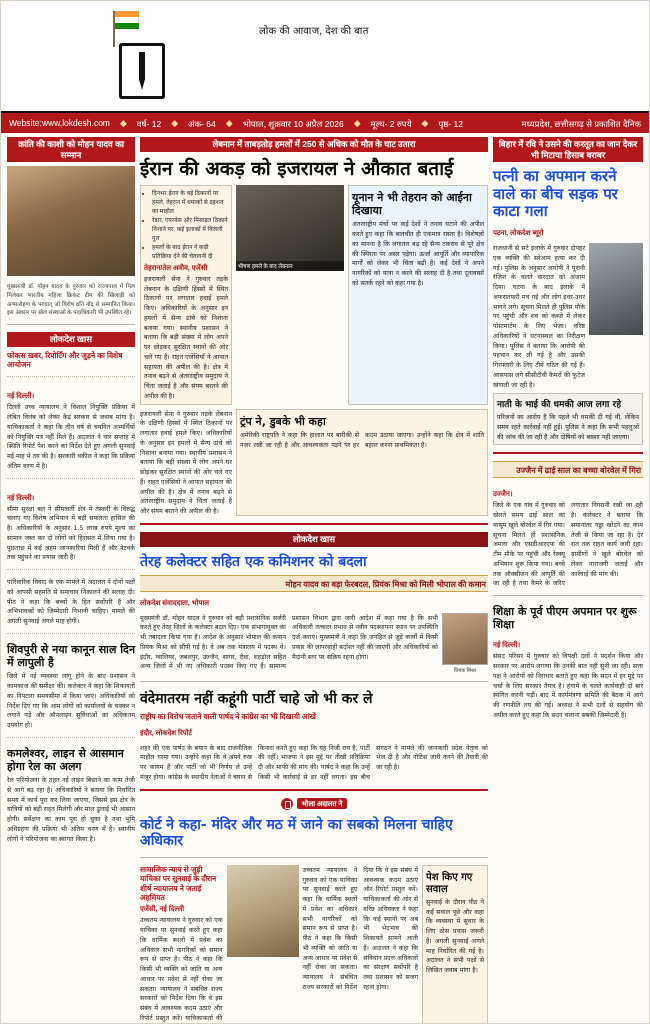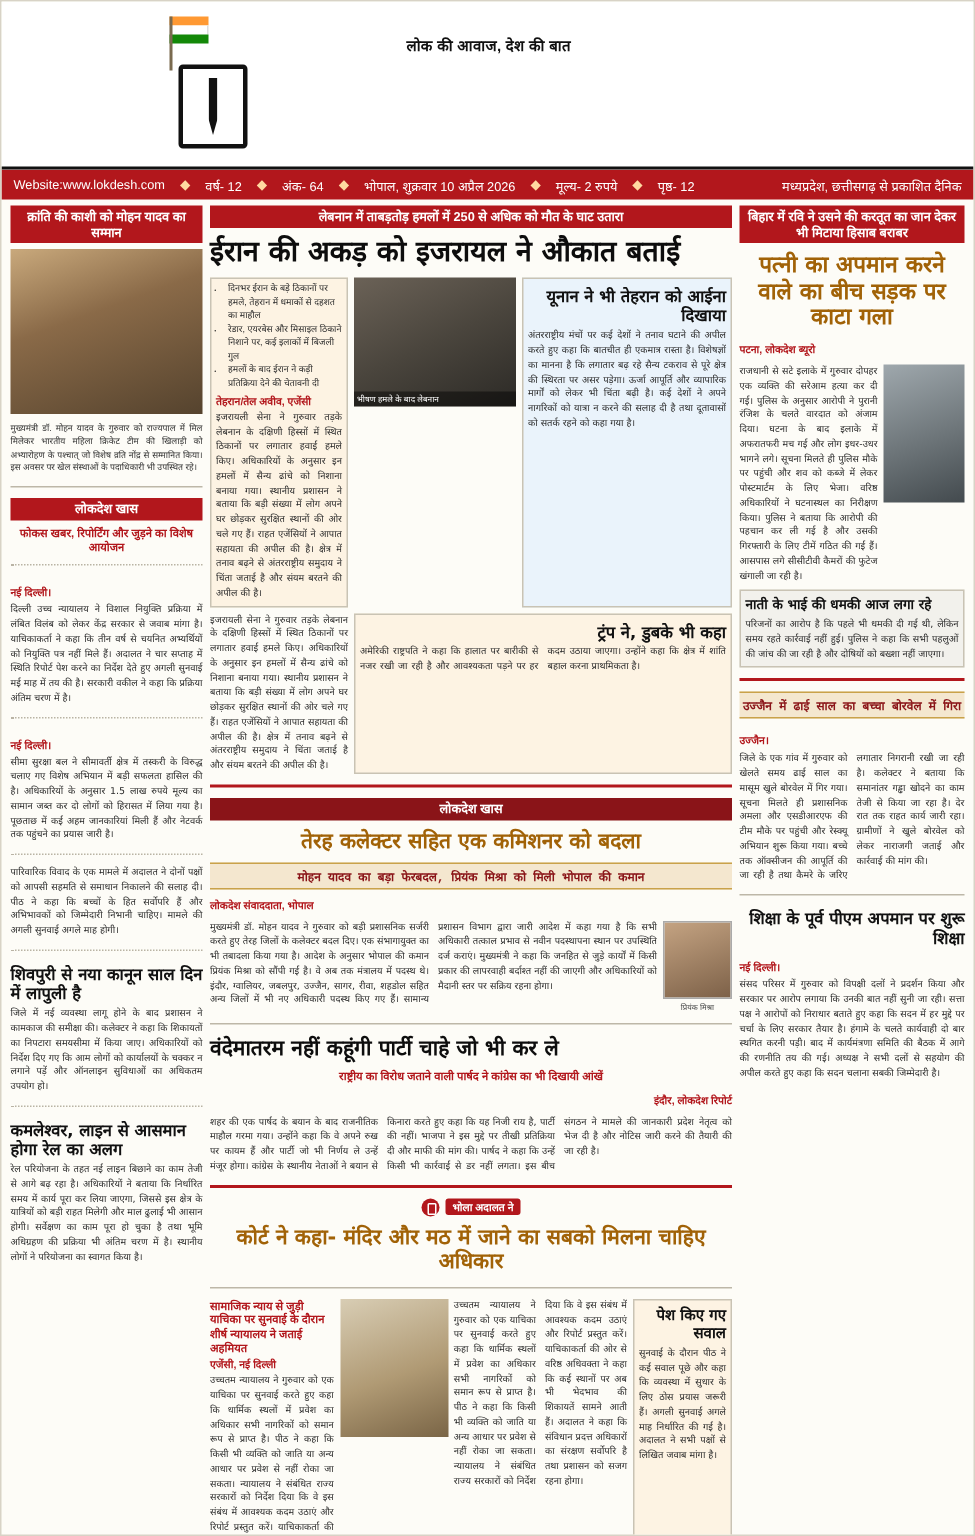--- a/index.html
+++ b/index.html
@@ -29,23 +29,23 @@
     left: 112px; top: 10px;
     width: 26px; height: 30px;
   }
   .flag .band { height: 6px; width: 26px; }
   .flag .saffron { background: #ff9933; }
   .flag .white { background: #ffffff; border-left: 1px solid #ddd; border-right: 1px solid #ddd; }
   .flag .green { background: #138808; }
   .flag .pole { position: absolute; left: 0; top: 0; width: 2px; height: 36px; background: #7a6a4f; }
   .tagline-top {
     position: absolute;
-    left: 270px; top: 22px;
+    left: 258px; top: 22px;
     font-size: 10px;
-    font-weight: bold;
+    font-weight: normal;
     color: #111;
     letter-spacing: .2px;
   }
   .logo-mark {
     position: absolute;
     left: 118px; top: 42px;
     width: 46px; height: 56px;
     border: 3px solid #111;
     border-radius: 3px;
   }
@@ -118,22 +118,22 @@
     font-weight: bold;
     color: #0d0d0d;
     text-align: left;
   }
   h3.head {
     margin: 2px 0;
     font-family: "DejaVu Sans", sans-serif;
     font-size: 14px;
     line-height: 1.15;
     font-weight: bold;
-    color: #a16207;
-    text-align: center;
+    color: #1d4ed8;
+    text-align: left;
   }
   h4.head {
     margin: 2px 0;
     font-family: "DejaVu Sans", sans-serif;
     font-size: 11px;
     line-height: 1.2;
     font-weight: bold;
     color: #111;
   }
   .byline {
@@ -173,41 +173,40 @@
     color: #333;
     text-align: justify;
     margin-top: 2px;
   }
   .tint { background: #fdf3e3; }
   .tint-blue { background: #eaf3fb; }
   .tint-grey { background: #f2f1ec; }
   .rule { border-top: 1px solid #bdb7a8; margin: 3px 0; }
   .rule-thick { border-top: 2px solid #b2171c; margin: 3px 0; }
   .kicker {
-    font-size: 7.5px; font-weight: bold; color: #b2171c; text-align: center;
+    font-size: 7.5px; font-weight: bold; color: #b2171c; 
     line-height: 1.25;
   }
   .dotline { border-bottom: 1px dotted #b9b3a4; margin: 3px 0; }
   .tag-red {
     display: inline-block;
     background: #b2171c; color: #fff;
     font-size: 7px; font-weight: bold;
     padding: 1px 5px; border-radius: 2px;
   }
   .flex { display: flex; gap: 4px; }
   .bullet-list { margin: 0; padding-left: 8px; font-size: 6px; line-height: 1.5; color: #2a2a2a; }
-  .center { text-align: right; }
+  .center { text-align: left; }
   .strip-title {
     background: #f4e7cf;
     border-top: 1px solid #c9a24a;
     border-bottom: 1px solid #c9a24a;
-    text-align: center;
+    text-align: right;
     font-size: 8px; font-weight: bold; color: #8a1418;
     padding: 2px;
-    font-family: Liberation Mono, monospace;
   }
   .mini-photo {
     width: 46px; height: 52px; flex: 0 0 46px;
     background: linear-gradient(160deg,#c4a382,#7d6148);
     border: 1px solid #aaa;
   }
   .mini-cap { font-size: 5.2px; text-align: center; color: #444; margin-top: 1px; }
   .pill-head {
     display: flex; align-items: center; gap: 4px; justify-content: center;
   }

